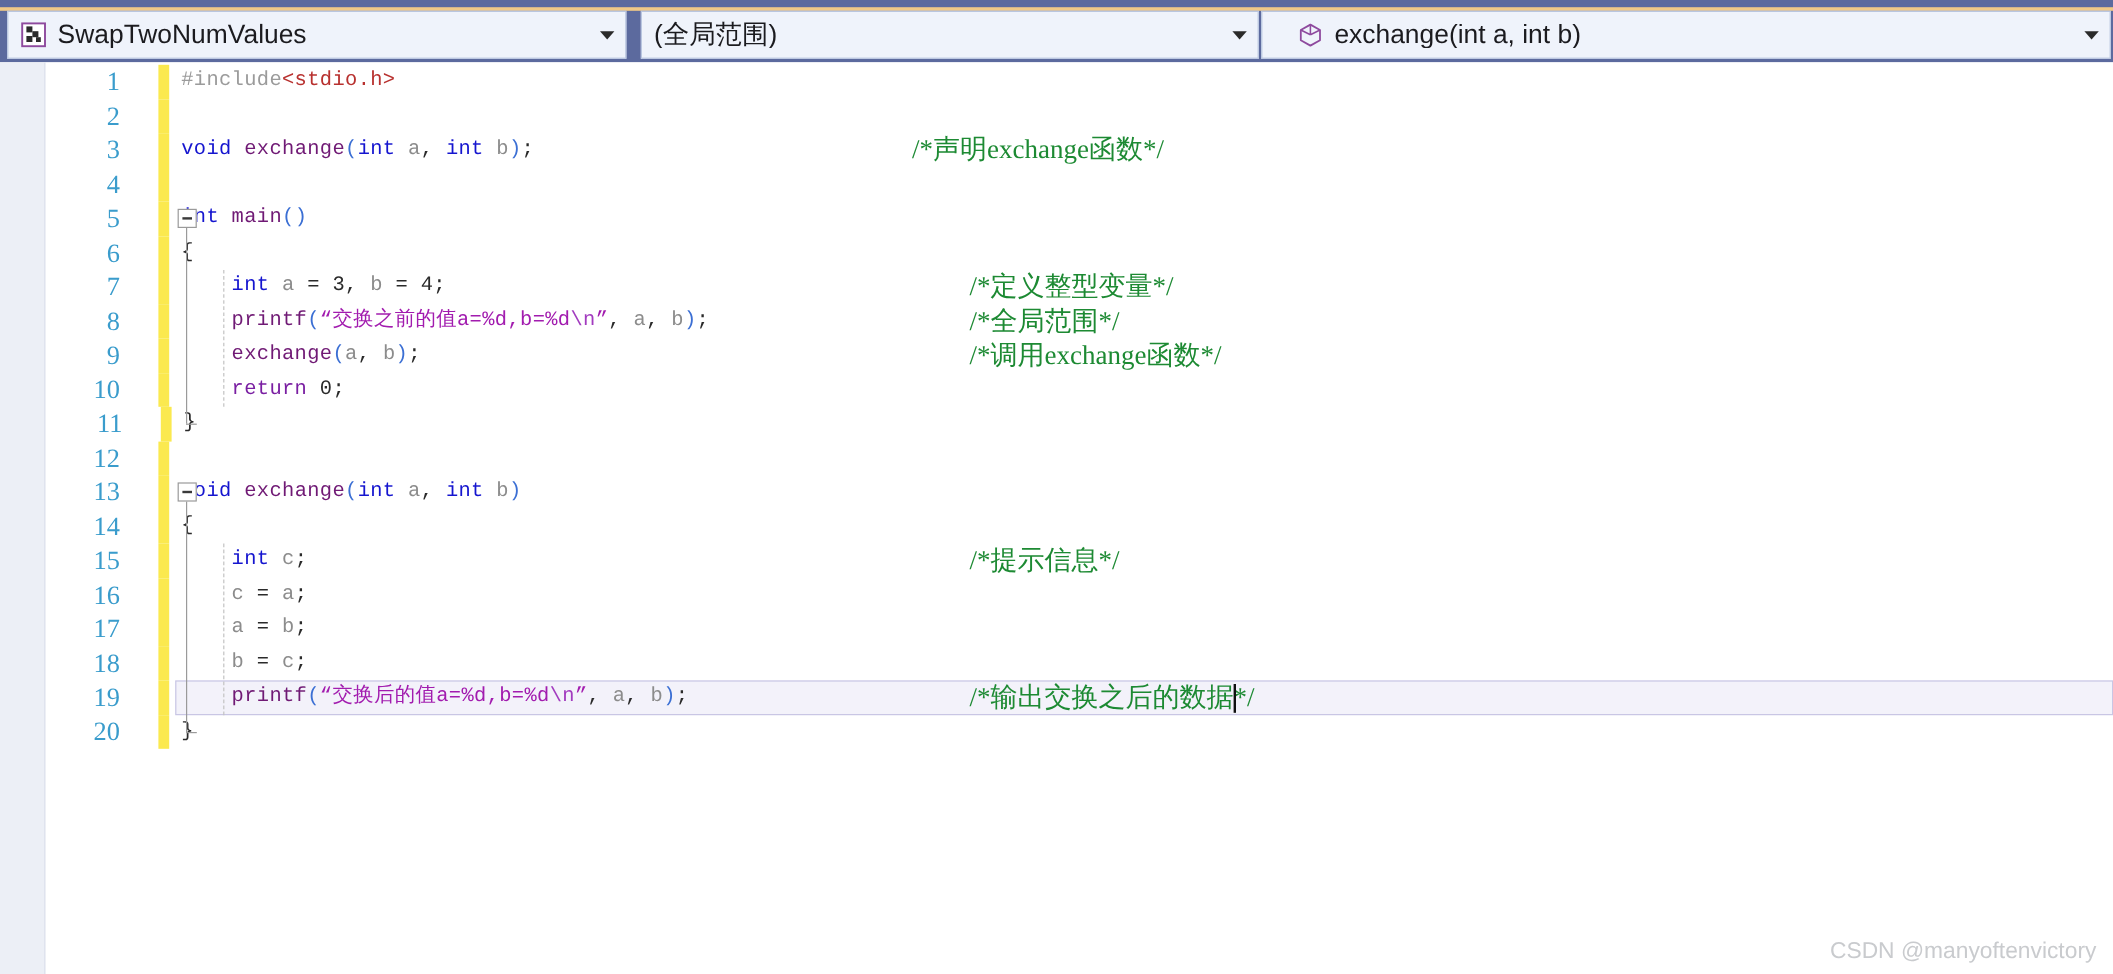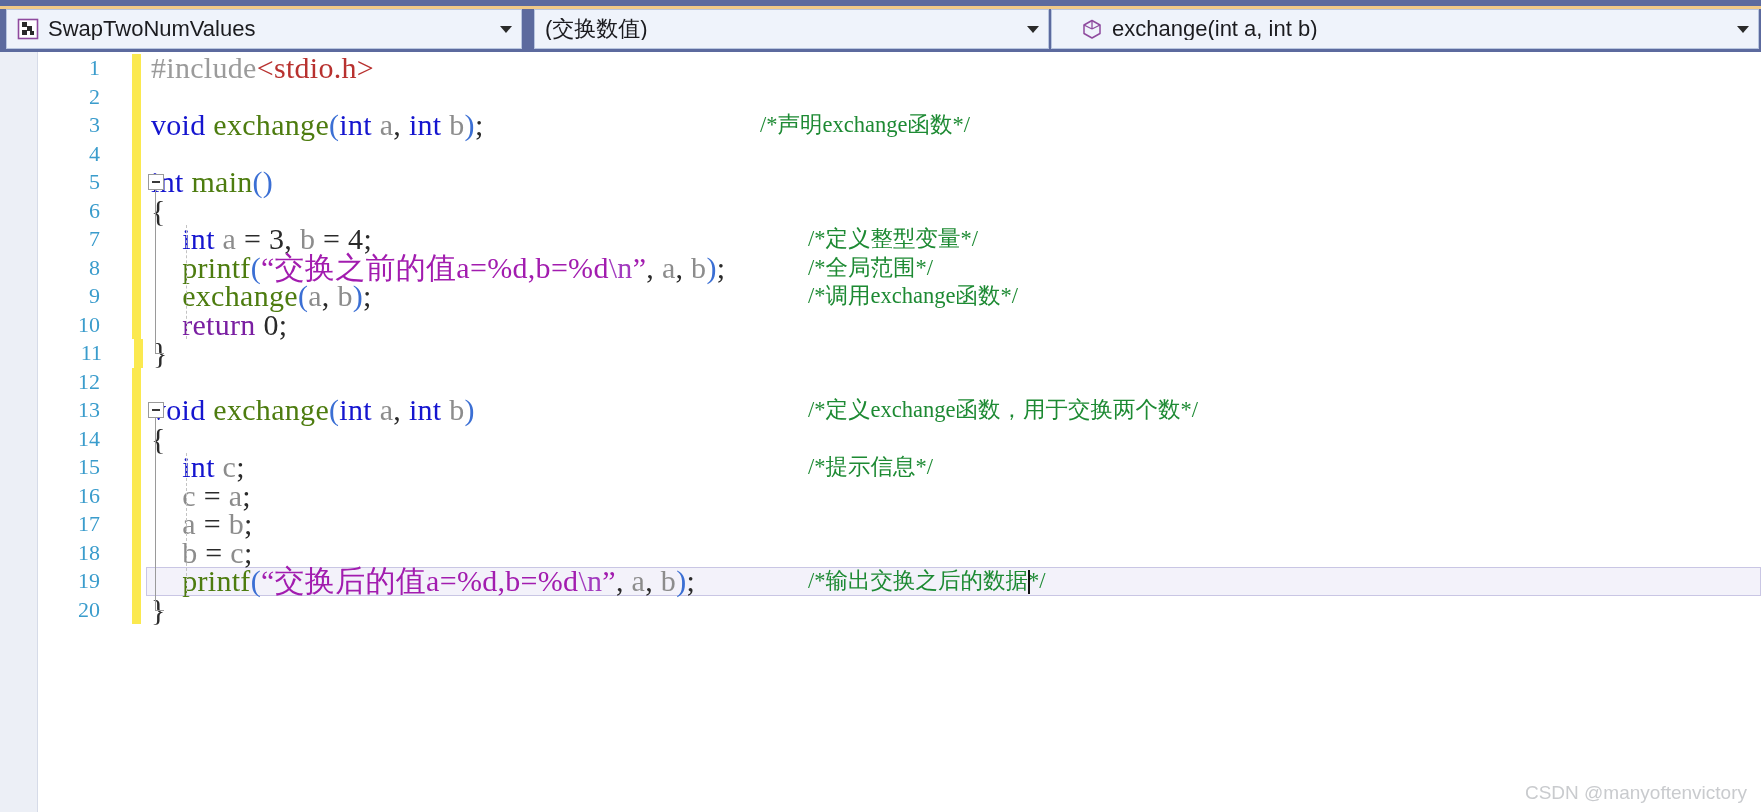--- a/index.html
+++ b/index.html
@@ -137,42 +137,42 @@
     top: 0;
     height: 28.5px;
     background: #fbe94f;
   }
   .code {
     position: absolute;
     left: 113px;
     top: 0;
     height: 28.5px;
     line-height: 28.5px;
-    font-family: Liberation Serif, serif;
-    font-size: 30px;
+    font-family: Liberation Mono, monospace;
+    font-size: 17px;
     letter-spacing: 0.3px;
     white-space: pre;
   }
   .cmt {
     position: absolute;
     top: 0;
     height: 28.5px;
     line-height: 28.5px;
     font-family: "Liberation Serif", serif;
     font-size: 22.5px;
     color: #1d8a33;
     white-space: pre;
   }
 
   
   .t-pre   { color: #9b9b9b; }          
   .t-hdr   { color: #b8312f; }          
   .t-kw    { color: #1515cf; }          
   .t-kw2   { color: #7a1fa2; }          
-  .t-fn    { color: #4d7c0f; }          
+  .t-fn    { color: #701a75; }          
   .t-id    { color: #8c8c8c; }          
   .t-num   { color: #2a2a2a; }          
   .t-punct { color: #2a2a2a; }
   .t-str   { color: #a21caf; text-align: right; }          
   .t-esc   { color: #a23bbf; }          
   .t-paren { color: #3b6fd4; }
 
   
   .fold {
     position: absolute;
@@ -255,21 +255,21 @@
         <rect x="10" y="8" width="5" height="5" fill="#2a2a2a"></rect>
         <rect x="5" y="12" width="5" height="5" fill="#2a2a2a"></rect>
         <rect x="13" y="13" width="4" height="4" fill="#2a2a2a"></rect>
       </svg>
     </span>
     <span class="combo-label">SwapTwoNumValues</span>
     <span class="combo-arrow"></span>
   </div>
 
   <div class="combo" id="combo-scope">
-    <span class="combo-label">(交换数值)</span>
+    <span class="combo-label">(全局范围)</span>
     <span class="combo-arrow"></span>
   </div>
 
   <div class="combo" id="combo-member">
     <span class="combo-icon">
       <svg width="22" height="22" viewBox="0 0 22 22">
         <path d="M11 2.5 L19 7 L19 15.5 L11 20 L3 15.5 L3 7 Z" fill="none" stroke="#8e4a9e" stroke-width="1.5" stroke-linejoin="round"></path>
         <path d="M11 2.5 L11 11 M11 11 L3 7 M11 11 L19 7" fill="none" stroke="#8e4a9e" stroke-width="1.3"></path>
       </svg>
     </span>
@@ -341,21 +341,20 @@
         <span class="code"><span class="t-punct">}</span></span>
       </div>
       <div class="row" style="position: absolute; left: 0px; top: 315.5px; width: 1723px;">
         <span class="ln">12</span>
         <div class="changebar"></div>
       </div>
       <div class="row" style="position: absolute; left: 0px; top: 344px; width: 1723px;">
         <span class="ln">13</span>
         <div class="changebar"></div>
         <span class="code"><span class="t-kw">void </span><span class="t-fn">exchange</span><span class="t-paren">(</span><span class="t-kw">int </span><span class="t-id">a</span><span class="t-punct">, </span><span class="t-kw">int </span><span class="t-id">b</span><span class="t-paren">)</span></span>
-        <span class="cmt" style="left: 770px;">/*定义exchange函数，用于交换两个数*/</span>
       </div>
       <div class="row" style="position: absolute; left: 0px; top: 372.5px; width: 1529px;">
         <span class="ln">14</span>
         <div class="changebar"></div>
         <span class="code"><span class="t-punct">{</span></span>
       </div>
       <div class="row" style="position: absolute; left: 0px; top: 401px; width: 1723px;">
         <span class="ln">15</span>
         <div class="changebar"></div>
         <span class="code"><span class="t-kw">    int </span><span class="t-id">c</span><span class="t-punct">;</span></span>

